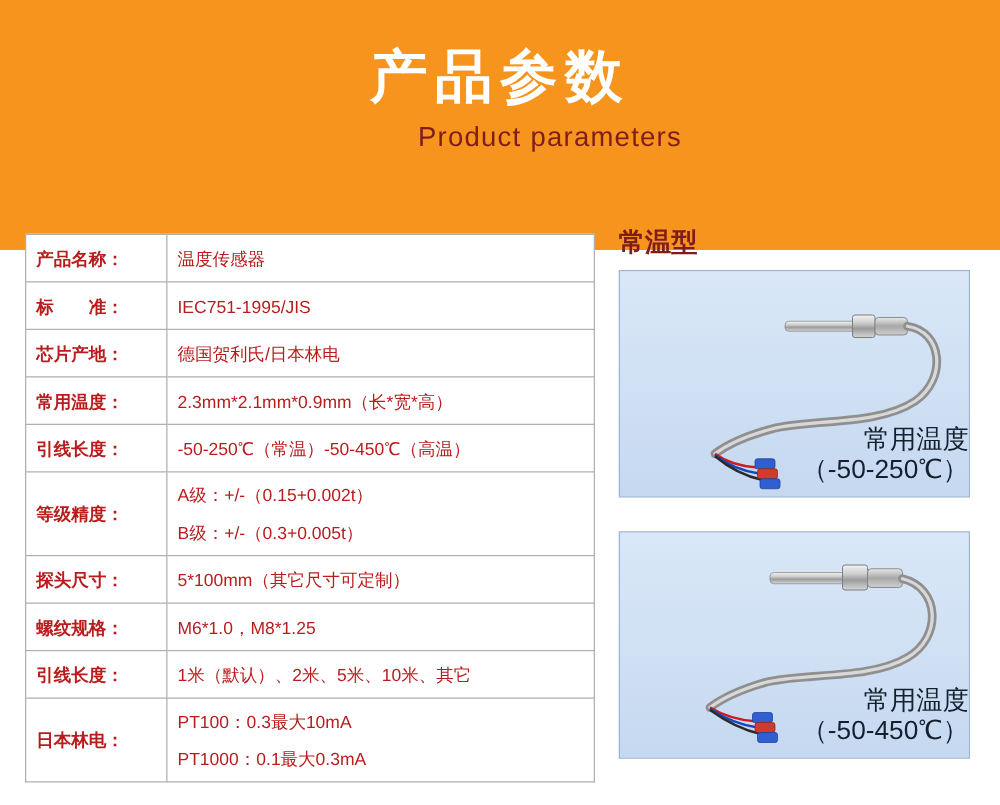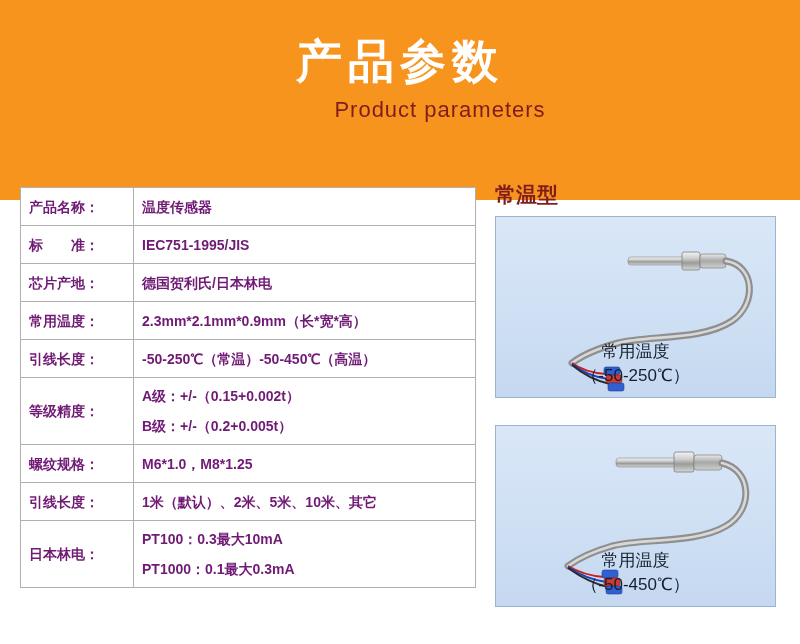--- a/index.html
+++ b/index.html
@@ -63,32 +63,32 @@
     width: 456px;
     border-collapse: collapse;
     border: 1px solid #b0b0b0;
     background: #ffffff;
     table-layout: fixed;
   }
   .spec-table td {
     border: 1px solid #b0b0b0;
     padding: 0 8px;
     font-size: 14px;
-    color: #701a75;
+    color: #b91c1c;
     height: 37px;
     vertical-align: middle;
     line-height: 20px;
   }
   .spec-table td.label {
     width: 96px;
     font-weight: bold;
     white-space: nowrap;
   }
   .spec-table td.value {
-    font-weight: bold;
+    font-weight: normal;
   }
   .spec-table td.value.nowrap {
     white-space: nowrap;
   }
   .two-line {
     height: 66px !important;
     padding-top: 2px;
     padding-bottom: 2px;
   }
   .two-line div {
@@ -115,22 +115,22 @@
     background: linear-gradient(180deg, #d9e7f7 0%, #cfe0f4 55%, #c5d8f0 100%);
     overflow: hidden;
   }
   #panel-normal { left: 495px; top: 180px; }
   #panel-high   { left: 495px; top: 425px; }
 
   .cap {
     position: absolute;
     left: 0;
     width: 279px;
-    text-align: center;
-    font-size: 17px;
+    text-align: right;
+    font-size: 21px;
     color: #14202e;
     line-height: 22px;
   }
   .cap.l1 { bottom: 34px; }
   .cap.l2 { bottom: 10px; }
 
   
   .sensor { position: absolute; left: 0; top: 0; width: 279px; height: 180px; }
 </style>
 </head>
@@ -162,22 +162,26 @@
         <td class="value nowrap">2.3mm*2.1mm*0.9mm（长*宽*高）</td>
       </tr>
       <tr>
         <td class="label">引线长度：</td>
         <td class="value nowrap">-50-250℃（常温）-50-450℃（高温）</td>
       </tr>
       <tr>
         <td class="label two-line">等级精度：</td>
         <td class="value two-line">
           <div>A级：+/-（0.15+0.002t）</div>
-          <div>B级：+/-（0.2+0.005t）</div>
+          <div>B级：+/-（0.3+0.005t）</div>
         </td>
+      </tr>
+      <tr>
+        <td class="label">探头尺寸：</td>
+        <td class="value">5*100mm（其它尺寸可定制）</td>
       </tr>
       <tr>
         <td class="label">螺纹规格：</td>
         <td class="value">M6*1.0，M8*1.25</td>
       </tr>
       <tr>
         <td class="label">引线长度：</td>
         <td class="value">1米（默认）、2米、5米、10米、其它</td>
       </tr>
       <tr>

